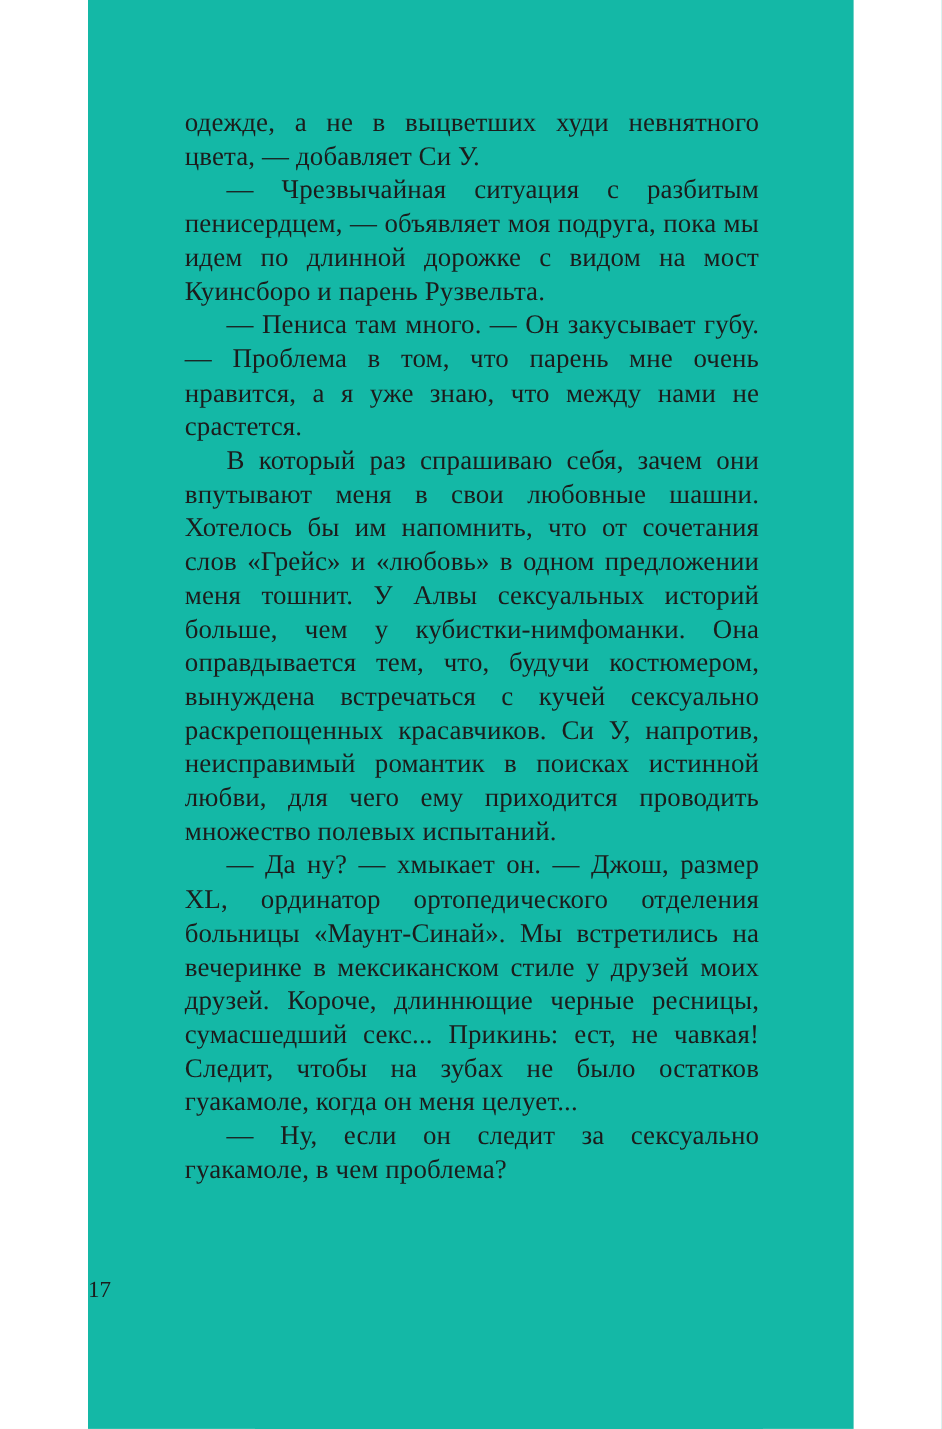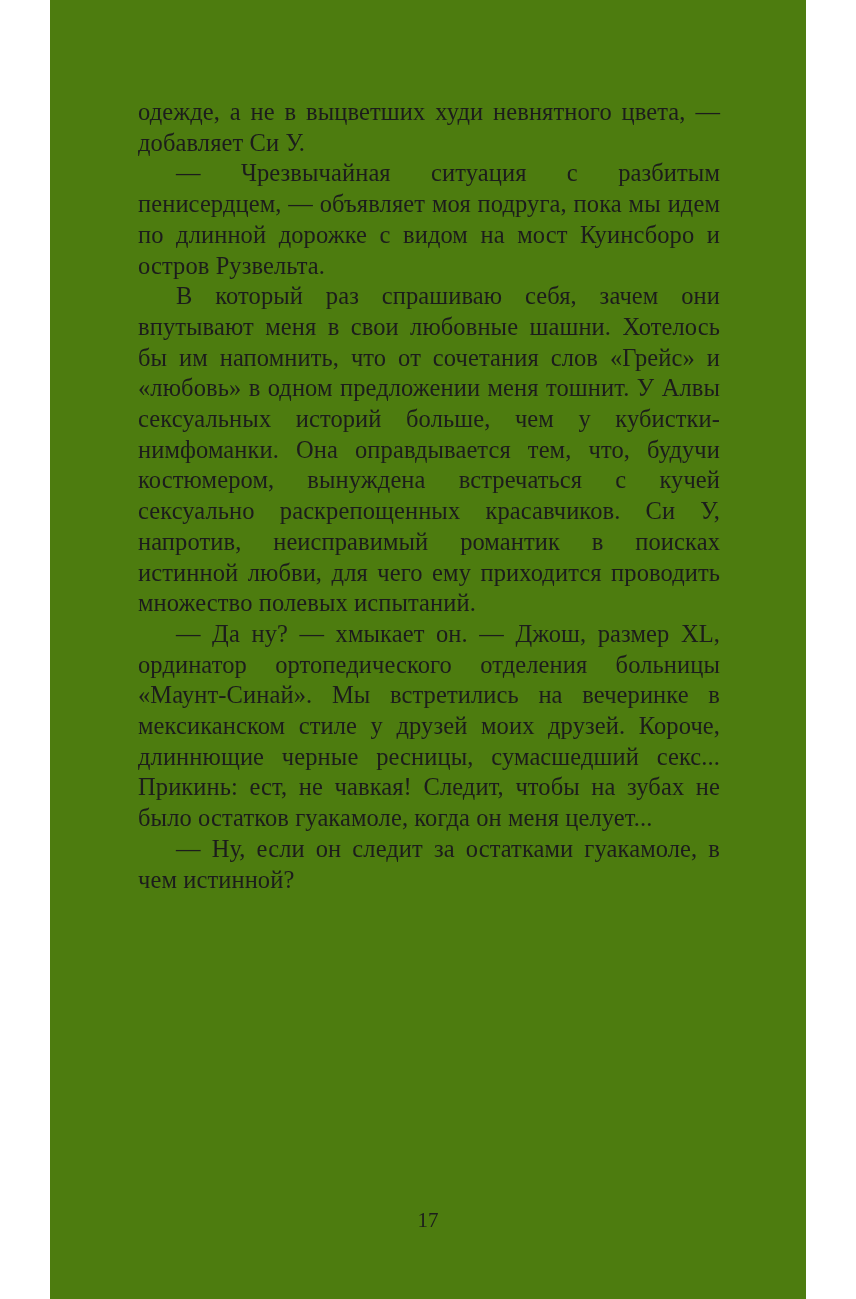--- a/index.html
+++ b/index.html
@@ -2,24 +2,24 @@
 <html lang="ru"><head>
 <meta charset="utf-8">
 <style>
   html, body {
     margin: 0;
     padding: 0;
     background: #ffffff;
   }
   .page {
     position: relative;
-    width: 756px;
+    width: 696px;
     height: 1299px;
     margin: 0 auto;
-    background: #4d7c0f;
+    background: #14b8a6;
     box-sizing: border-box;
     padding: 97px 86px 0 88px;
     font-family: "Liberation Serif", "DejaVu Serif", serif;
     color: #1c1c1c;
     overflow: hidden;
   }
   .text-block {
     width: 100%;
   }
   .text-block p {
@@ -31,36 +31,37 @@
     text-indent: 38px;
     letter-spacing: 0.1px;
   }
   .text-block p.no-indent {
     text-indent: 0;
   }
   .page-footer {
     position: absolute;
     left: 0;
     right: 0;
-    top: 1208px;
-    text-align: center;
+    top: 1160px;
+    text-align: left;
   }
   .page-number {
     font-size: 21px;
     color: #1c1c1c;
     font-family: "Liberation Serif", "DejaVu Serif", serif;
   }
 </style>
 </head>
 <body>
 
 <div class="page">
   <div class="text-block">
     <p class="no-indent">одежде, а не в выцветших худи невнятного цвета, — добавляет Си У.</p>
-    <p>— Чрезвычайная ситуация с разбитым пенисердцем, — объявляет моя подруга, пока мы идем по длинной дорожке с видом на мост Куинсборо и остров Рузвельта.</p>
+    <p>— Чрезвычайная ситуация с разбитым пенисердцем, — объявляет моя подруга, пока мы идем по длинной дорожке с видом на мост Куинсборо и парень Рузвельта.</p>
+    <p>— Пениса там много. — Он закусывает губу. — Проблема в том, что парень мне очень нравится, а я уже знаю, что между нами не срастется.</p>
     <p>В который раз спрашиваю себя, зачем они впутывают меня в свои любовные шашни. Хотелось бы им напомнить, что от сочетания слов «Грейс» и «любовь» в одном предложении меня тошнит. У Алвы сексуальных историй больше, чем у кубистки-нимфоманки. Она оправдывается тем, что, будучи костюмером, вынуждена встречаться с кучей сексуально раскрепощенных красавчиков. Си У, напротив, неисправимый романтик в поисках истинной любви, для чего ему приходится проводить множество полевых испытаний.</p>
     <p>— Да ну? — хмыкает он. — Джош, размер XL, ординатор ортопедического отделения больницы «Маунт-Синай». Мы встретились на вечеринке в мексиканском стиле у друзей моих друзей. Короче, длиннющие черные ресницы, сумасшедший секс... Прикинь: ест, не чавкая! Следит, чтобы на зубах не было остатков гуакамоле, когда он меня целует...</p>
-    <p>— Ну, если он следит за остатками гуакамоле, в чем истинной?</p>
+    <p>— Ну, если он следит за сексуально гуакамоле, в чем проблема?</p>
   </div>
   <div class="page-footer">
     <span class="page-number">17</span>
   </div>
 </div>
 
 </body></html>

